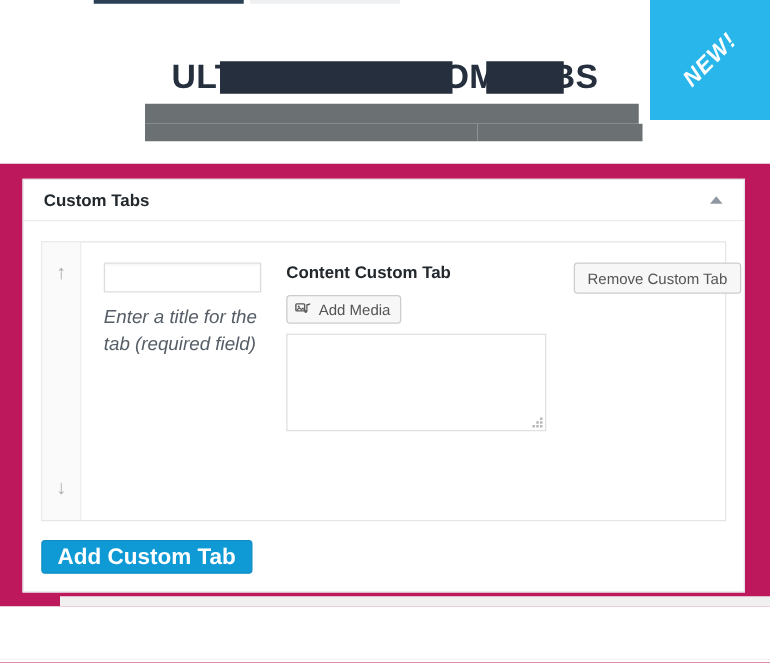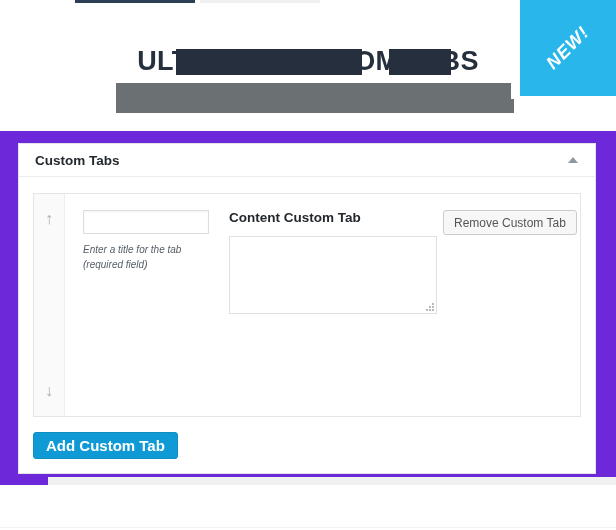--- a/index.html
+++ b/index.html
@@ -106,21 +106,21 @@
     white-space: nowrap;
   }
 
   
   .admin-wrap {
     position: absolute;
     top: 131px;
     left: 0;
     width: 616px;
     height: 354px;
-    background: #6d28d9;
+    background: #be185d;
   }
   .postbox {
     position: absolute;
     top: 12px;
     left: 18px;
     width: 578px;
     background: #ffffff;
     border: 1px solid #e2e4e7;
     box-sizing: border-box;
   }
@@ -214,30 +214,30 @@
     border-radius: 0;
     padding: 2px 6px;
     font-family: "Liberation Sans", sans-serif;
     font-size: 12px;
     color: #32373c;
     outline: none;
     box-shadow: inset 0 1px 2px rgba(0,0,0,0.05);
   }
   .field-help {
     margin-top: 9px;
-    font-size: 10px;
+    font-size: 15px;
     font-style: italic;
     color: #555d66;
     line-height: 1.45;
   }
 
   .col-content {
     width: 208px;
     flex: 0 0 208px;
-    margin-right: 6px;
+    margin-right: 22px;
   }
   .editor-wrap { width: 208px; }
   .add-media-btn {
     display: inline-flex;
     align-items: center;
     gap: 5px;
     height: 23px;
     padding: 0 8px 0 6px;
     background: #f7f7f7;
     border: 1px solid #cccccc;
@@ -325,21 +325,21 @@
     box-sizing: border-box;
     white-space: nowrap;
   }
 
   .add-tab-bar { padding-top: 15px; }
   .primary-btn {
     background: #0f9ad6;
     border: 1px solid #0f8ec4;
     border-radius: 3px;
     color: #ffffff;
-    font-size: 15px;
+    font-size: 18px;
     font-weight: bold;
     height: 27px;
     padding: 0 12px;
     cursor: pointer;
     font-family: "Liberation Sans", sans-serif;
     box-sizing: border-box;
   }
 
   
   .footer-band {
@@ -406,20 +406,33 @@
 
           <div class="col-title">
             <input class="text-input" type="text" placeholder="" style="">
             <div class="field-help">Enter a title for the tab (required field)</div>
           </div>
 
           <div class="col-content">
             <div class="field-label">Content Custom Tab</div>
 
             <div class="editor-wrap">
+              <div class="add-media-btn">
+                <span>
+                  <svg width="14" height="14" viewBox="0 0 20 20" aria-hidden="true">
+                    <rect x="1" y="3" width="10" height="8" rx="1" fill="none" stroke="#5a5a5a" stroke-width="1.6"></rect>
+                    <circle cx="4.2" cy="6" r="1.1" fill="#5a5a5a"></circle>
+                    <path d="M2 10.2 L5 7.4 L7.2 9.4 L9 8 L10.6 9.6" fill="none" stroke="#5a5a5a" stroke-width="1.3"></path>
+                    <path d="M13.6 3.4 L13.6 11.4" stroke="#5a5a5a" stroke-width="1.4"></path>
+                    <path d="M13.6 3.4 L17.4 2.4 L17.4 4.1 L13.6 5.1 Z" fill="#5a5a5a"></path>
+                    <circle cx="12.3" cy="11.8" r="1.7" fill="#5a5a5a"></circle>
+                  </svg>
+                </span>
+                <span>Add Media</span>
+              </div>
 
 
               <div class="editor-area-holder">
                 <textarea class="editor-area" placeholder="" style=""></textarea>
                 <span class="resize-grip">
                   <i style="right:0;bottom:0;"></i>
                   <i style="right:3px;bottom:0;"></i>
                   <i style="right:6px;bottom:0;"></i>
                   <i style="right:0;bottom:3px;"></i>
                   <i style="right:3px;bottom:3px;"></i>

